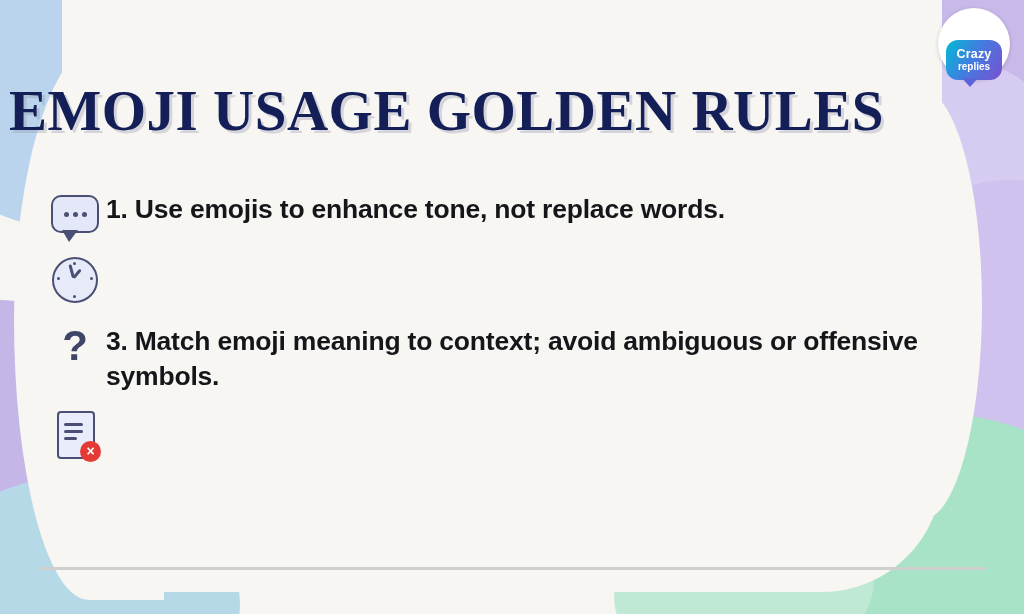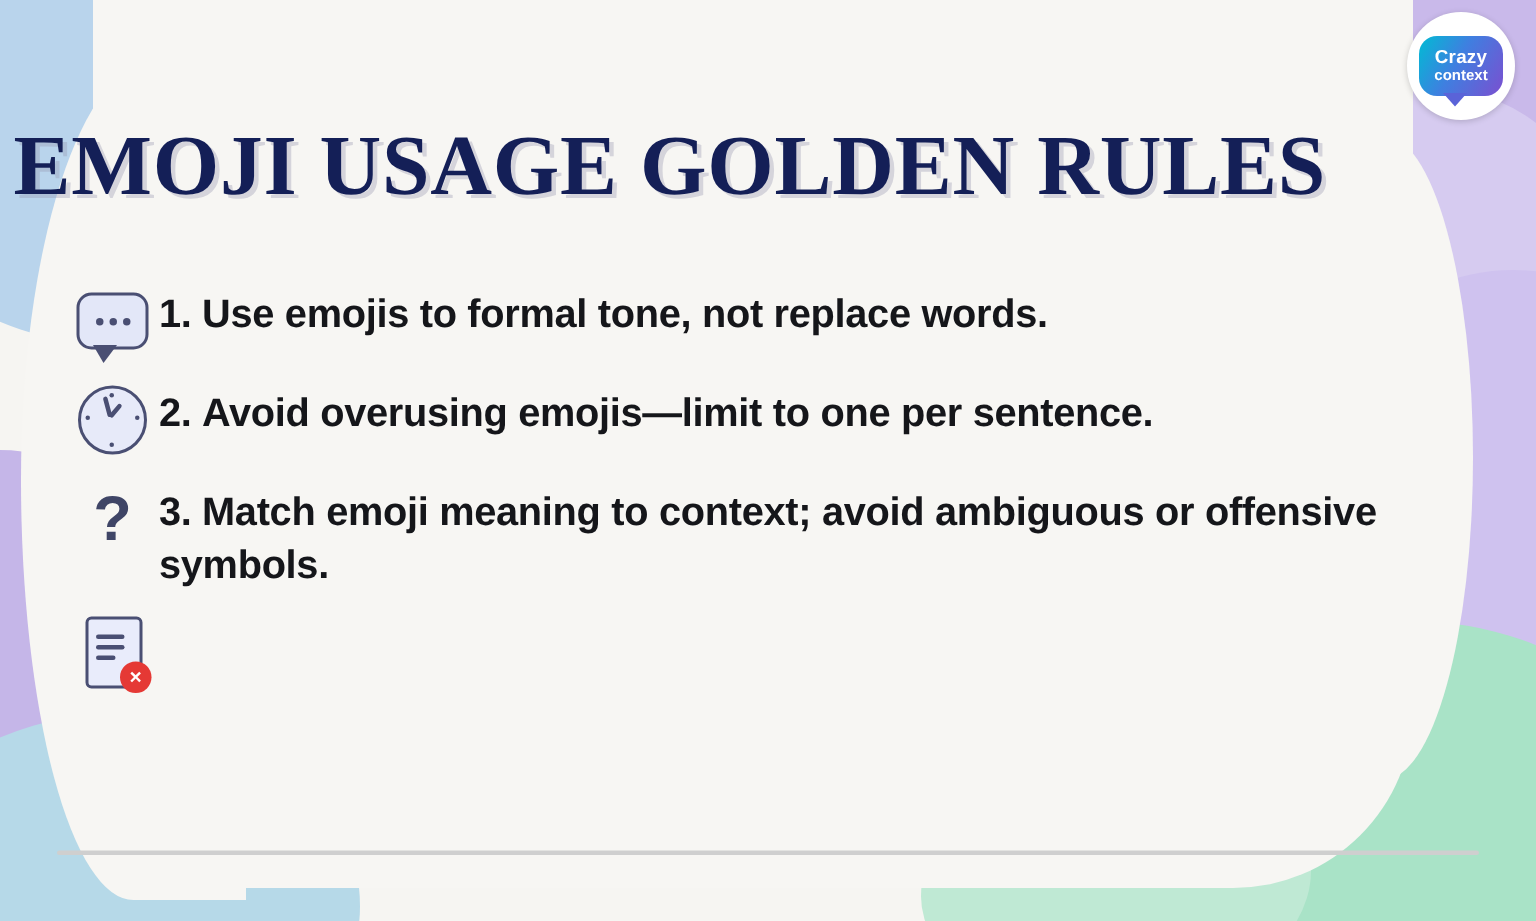--- a/index.html
+++ b/index.html
@@ -149,21 +149,21 @@
     top: 8px;
     right: 14px;
     width: 72px;
     height: 72px;
     border-radius: 50%;
     background: #ffffff;
     box-shadow: 0 1px 4px rgba(0,0,0,.18);
     display: flex;
     flex-direction: column;
     align-items: center;
-    justify-content: center;
+    justify-content: flex-end;
   }
   .logo-bubble {
     position: relative;
     width: 56px;
     height: 40px;
     border-radius: 12px;
     background: linear-gradient(120deg, #00bcd4 0%, #3f7fe0 45%, #7b4fd0 100%);
     display: flex;
     flex-direction: column;
     align-items: center;
@@ -395,55 +395,52 @@
   <div class="blob blob-lb"></div>
   <div class="blob blob-rm"></div>
   <div class="blob blob-br"></div>
   <div class="blob blob-br2"></div>
 
   <div class="card"></div>
 
   <div class="logo">
     <div class="logo-bubble">
       <span class="logo-l1">Crazy</span>
-      <span class="logo-l2">context</span>
+      <span class="logo-l2">replies</span>
     </div>
   </div>
 
   <div class="title">EMOJI USAGE GOLDEN RULES</div>
 
   <div class="list">
 
     <div class="item">
       <div class="icon">
         <div class="ic-chat">
           <span class="dot"></span>
             <span class="dot"></span>
             <span class="dot"></span>
         </div>
       </div>
       <div class="text">
-        <span class="num">1.</span><span>Use emojis to formal tone, not replace words.</span>
+        <span class="num">1.</span><span>Use emojis to enhance tone, not replace words.</span>
       </div>
     </div>
 
     <div class="item">
       <div class="icon">
         <div class="ic-clock">
           <span class="tick" style="top:3px;left:19px;"></span>
           <span class="tick" style="bottom:3px;left:19px;"></span>
           <span class="tick" style="top:18px;left:3px;"></span>
           <span class="tick" style="top:18px;right:3px;"></span>
           <span class="hand-h"></span>
           <span class="hand-m"></span>
         </div>
       </div>
-      <div class="text">
-        <span class="num">2.</span><span>Avoid overusing emojis—limit to one per sentence.</span>
-      </div>
     </div>
 
     <div class="item">
       <div class="icon">
         <div class="ic-quest">?</div>
       </div>
       <div class="text">
         <span class="num">3.</span><span>Match emoji meaning to context; avoid ambiguous or offensive symbols.</span>
       </div>
     </div>

